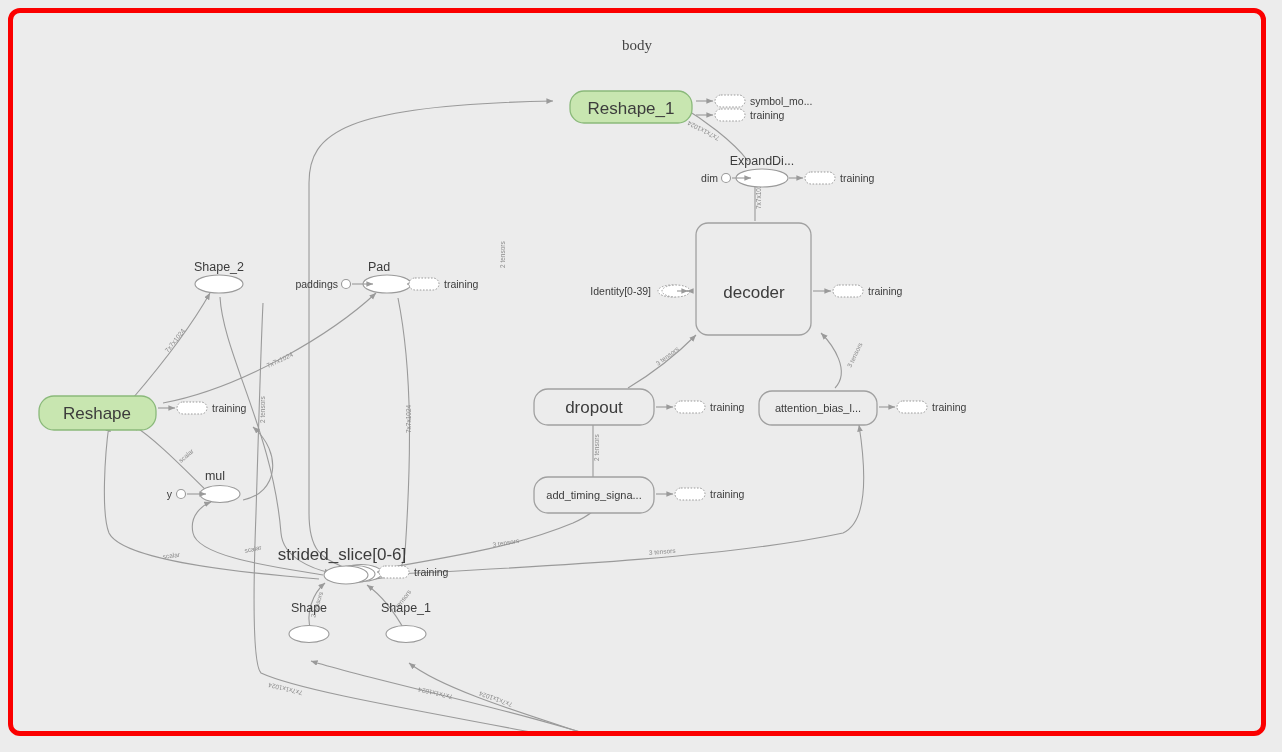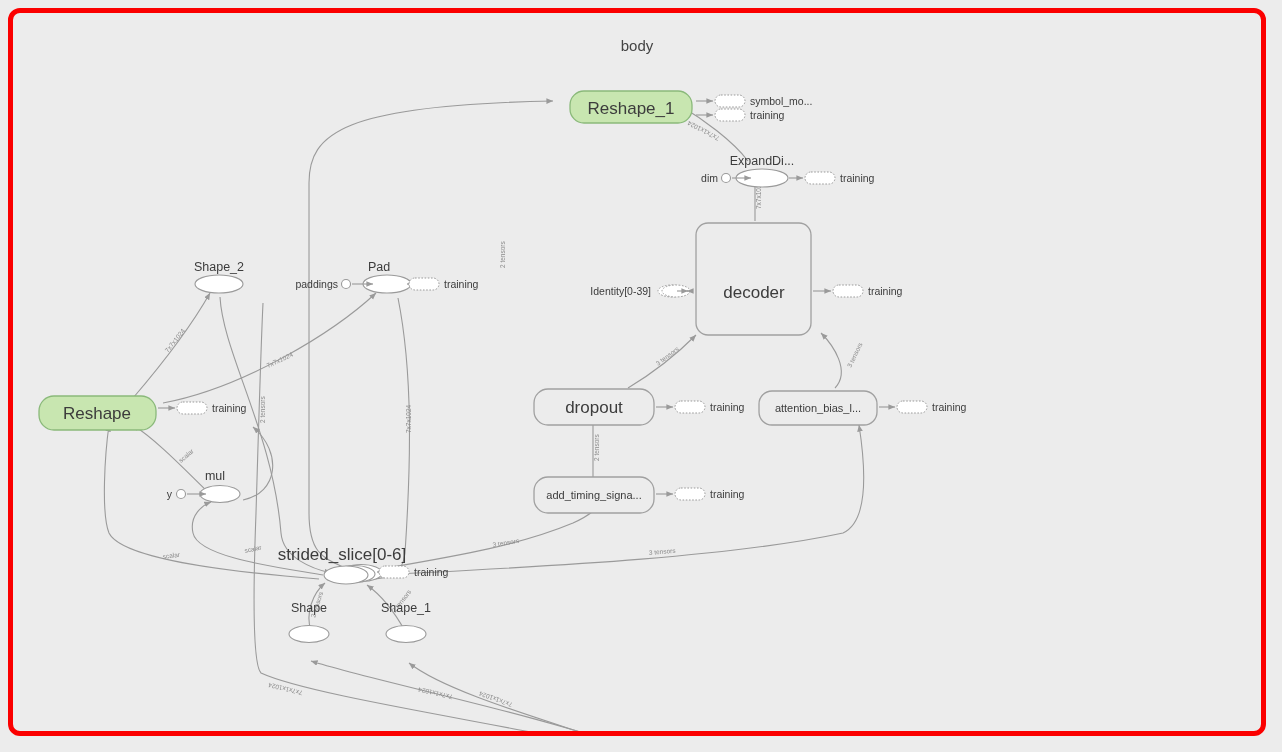--- a/index.html
+++ b/index.html
@@ -1,21 +1,21 @@
 <!DOCTYPE html>
 <html><head>
 <meta charset="utf-8">
 <style>
   html,body{margin:0;padding:0;background:#ececec;}
   body{width:1282px;height:752px;overflow:hidden;
        font-family:"Liberation Sans","DejaVu Sans",sans-serif;}
   #graph-frame{position:absolute;left:8px;top:8px;width:1258px;height:728px;
        border:5px solid #fb0000;border-radius:12px;background:#ececec;box-sizing:border-box;}
   #title{position:absolute;left:0;top:24px;width:100%;text-align:center;
-       font-size:15px;color:#444;}
+       font-size:15px;color:#444;font-family:Liberation Serif, serif;}
   svg{position:absolute;left:0;top:0;}
   .edge{fill:none;stroke:#9a9a9a;stroke-width:1.1;}
   .edge-lbl{font-size:6.5px;fill:#8a8a8a;}
   .op-node{fill:#fff;stroke:#9a9a9a;stroke-width:1.1;}
   .grp-node{fill:#ececec;stroke:#a0a0a0;stroke-width:1.3;}
   .grn-node{fill:#c8e6b0;stroke:#8ab97a;stroke-width:1.3;}
   .ann-box{fill:#fff;stroke:#9a9a9a;stroke-width:1;stroke-dasharray:1.6 1.6;}
   .node-lbl{font-size:12.5px;fill:#3c3c3c;text-anchor:middle;}
   .node-lbl-sm{font-size:11px;fill:#3c3c3c;text-anchor:middle;}
   .big-lbl{font-size:17px;fill:#3c3c3c;text-anchor:middle;}

